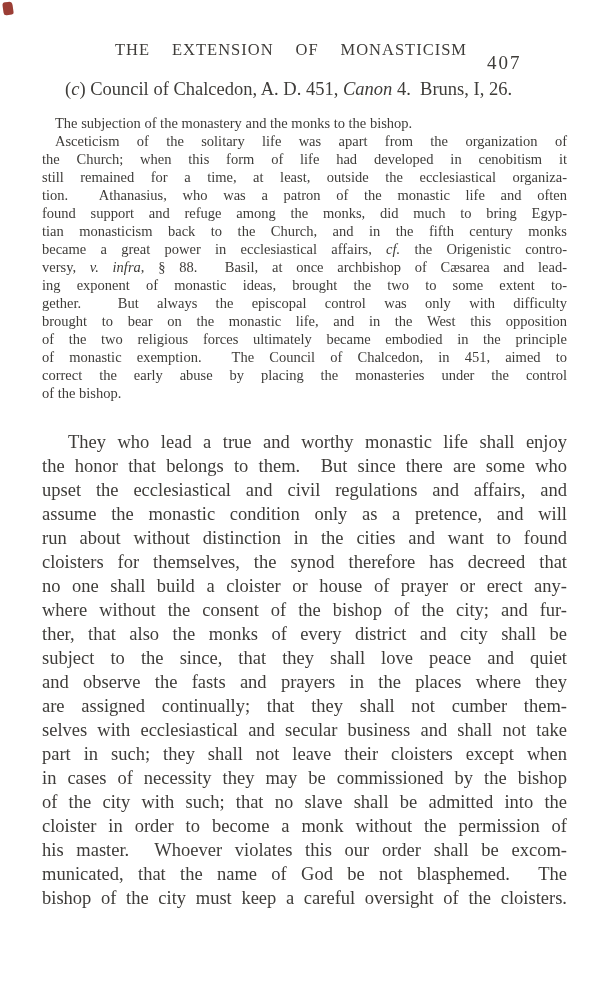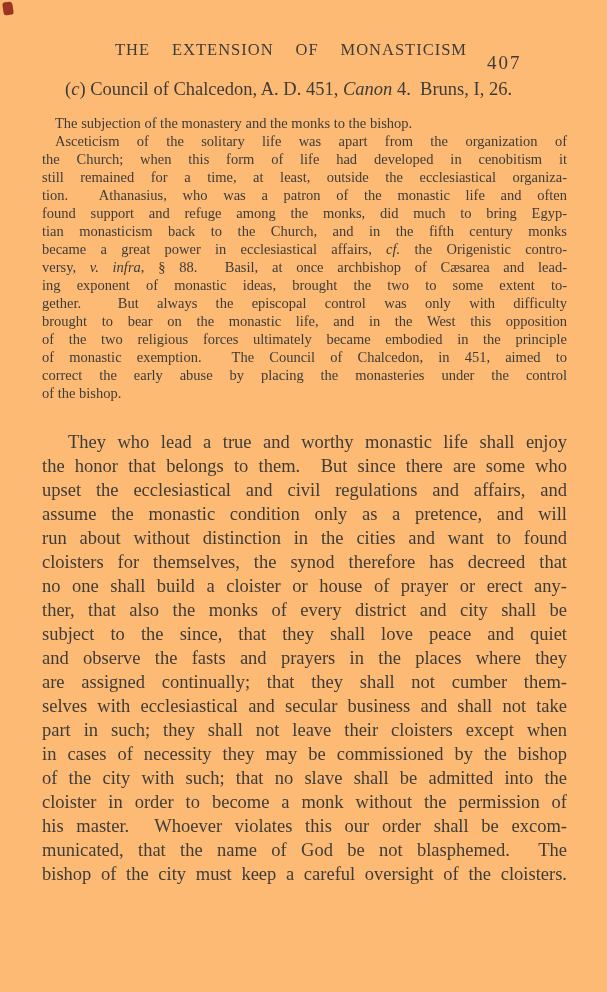--- a/index.html
+++ b/index.html
@@ -36,21 +36,21 @@
     position:absolute;left:3px;top:2px;width:10px;height:13px;
     border-radius:3px 4px 2px 3px;
     transform:rotate(-8deg);
     opacity:.85;
   }
   i{font-style:italic;}
 </style>
 </head>
 <body>
 
-<div class="page" style="background: #fdba74; color: rgb(62, 60, 57);">
+<div class="page" style="background: #ffffff; color: rgb(62, 60, 57);">
   <div class="corner-mark" style="background: rgb(138, 28, 18);"></div>
 
   <div class="col header">
     <div class="title">THE EXTENSION OF MONASTICISM</div>
     <div class="pagenum">407</div>
   </div>
 
   <div class="col heading-c">(<i>c</i>) Council of Chalcedon, A. D. 451, <i>Canon</i> 4.&nbsp; Bruns, I, 26.</div>
 
   <div class="col note">
@@ -73,20 +73,21 @@
     </div>
 
   <div class="col body-block">
       <div class="line ind">They who lead a true and worthy monastic life shall enjoy</div>
       <div class="line">the honor that belongs to them.&nbsp; But since there are some who</div>
       <div class="line">upset the ecclesiastical and civil regulations and affairs, and</div>
       <div class="line">assume the monastic condition only as a pretence, and will</div>
       <div class="line">run about without distinction in the cities and want to found</div>
       <div class="line">cloisters for themselves, the synod therefore has decreed that</div>
       <div class="line">no one shall build a cloister or house of prayer or erect any-</div>
+      <div class="line">where without the consent of the bishop of the city; and fur-</div>
       <div class="line">ther, that also the monks of every district and city shall be</div>
       <div class="line">subject to the since, that they shall love peace and quiet</div>
       <div class="line">and observe the fasts and prayers in the places where they</div>
       <div class="line">are assigned continually; that they shall not cumber them-</div>
       <div class="line">selves with ecclesiastical and secular business and shall not take</div>
       <div class="line">part in such; they shall not leave their cloisters except when</div>
       <div class="line">in cases of necessity they may be commissioned by the bishop</div>
       <div class="line">of the city with such; that no slave shall be admitted into the</div>
       <div class="line">cloister in order to become a monk without the permission of</div>
       <div class="line">his master.&nbsp; Whoever violates this our order shall be excom-</div>

